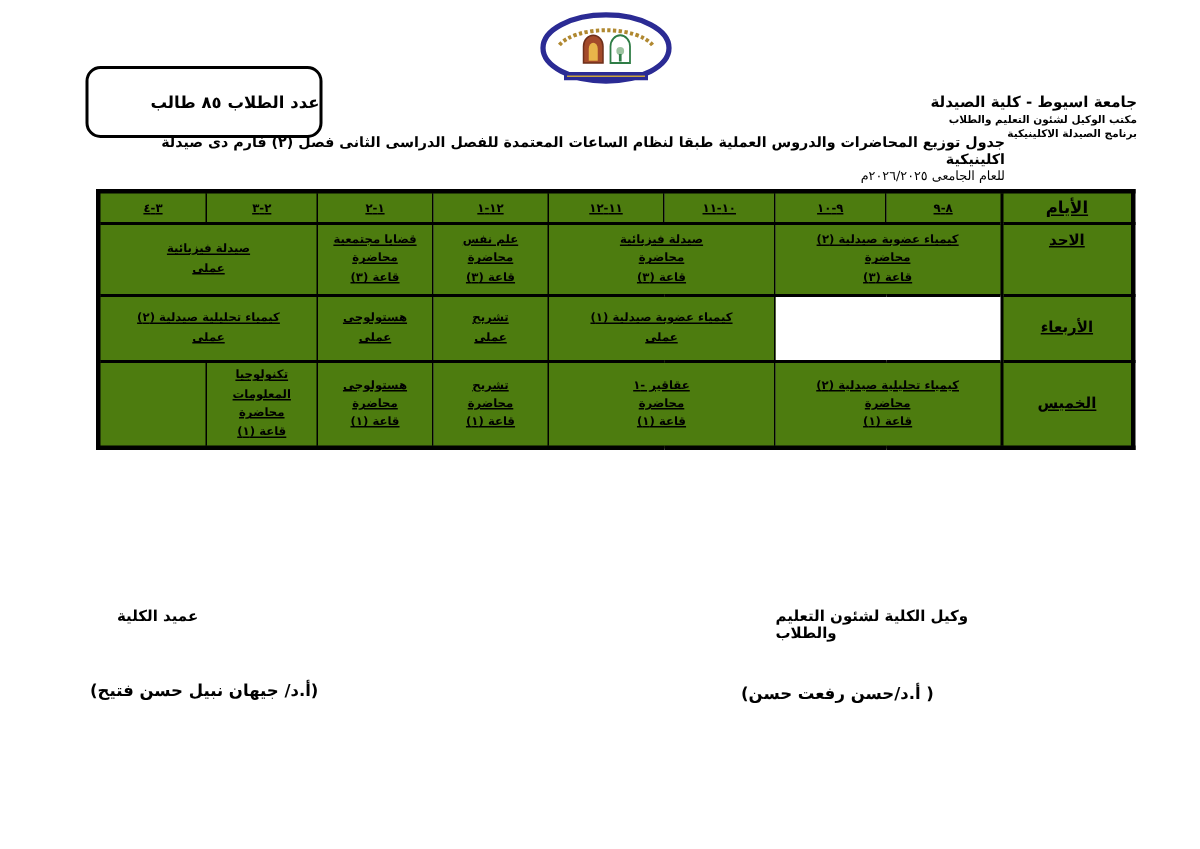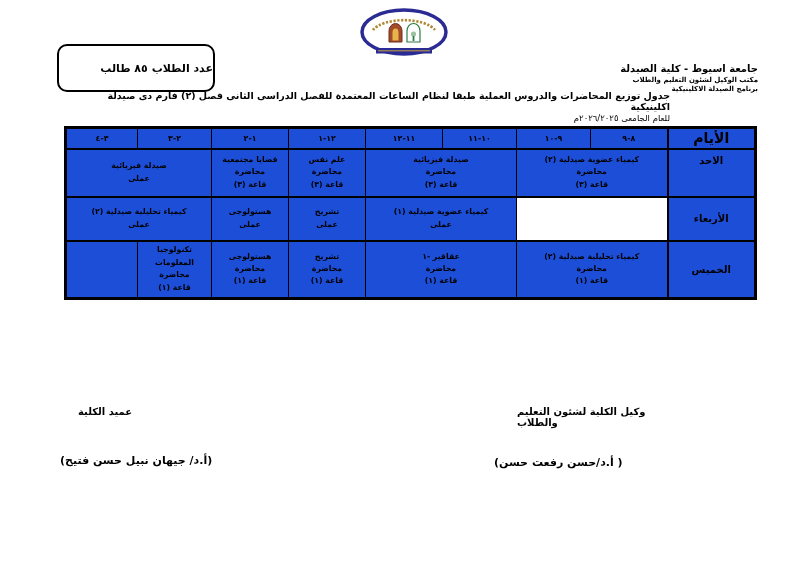--- a/index.html
+++ b/index.html
@@ -30,22 +30,22 @@
 
   
   .tbl-wrap{left:64px;top:126px;}
   table{border-collapse:collapse;table-layout:fixed;direction:rtl;}
   table{border:3px solid #000;}
   th,td{border:1px solid #000;padding:0;text-align:center;vertical-align:middle;
         font-size:7.8px;font-weight:bold;color:#000;}
   thead tr{border-bottom:2.2px solid #000;}
   tbody tr{border-top:2.2px solid #000;}
   th.daycol{border-left:2.2px solid #000;font-size:10px;margin-top:48px;}
-  th.dayhead{border-left:2.2px solid #000;font-size:14px;}
-  .filled{background:#1d4ed8;}
+  th.dayhead{border-left:2.2px solid #000;font-size:11px;}
+  .filled{background:#4d7c0f;text-decoration:underline;}
   td .ln{line-height:1.6;}
   th.vtop{vertical-align:top;padding-top:5px;}
 
   
   .sig{direction:rtl;text-align:left;font-weight:bold;}
   .sig-vd-title{left:517px;top:406px;width:150px;font-size:10px;}
   .sig-vd-name{left:494px;top:456px;width:135px;font-size:11px;}
   .sig-dean-title{left:78px;top:406px;width:90px;font-size:10px;}
   .sig-dean-name{left:60px;top:454px;width:172px;font-size:11px;}
 </style>

